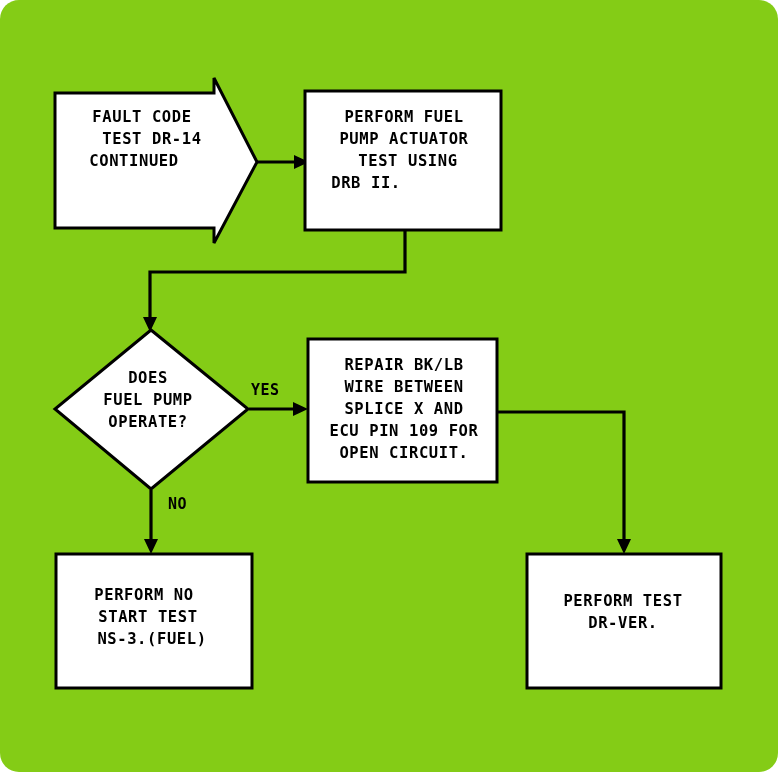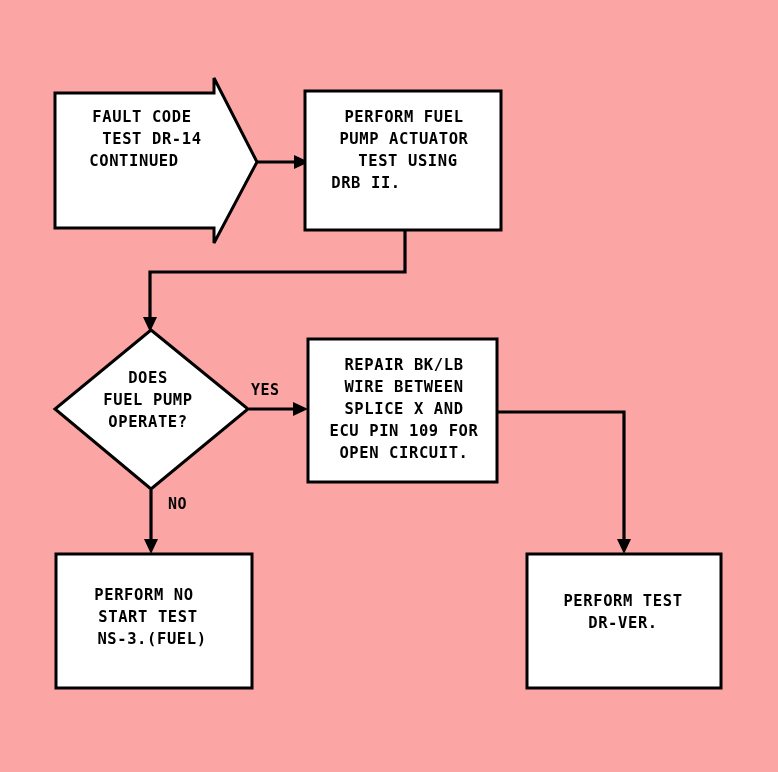--- a/index.html
+++ b/index.html
@@ -10,21 +10,22 @@
   body {
     width: 778px;
     height: 772px;
     font-family: "DejaVu Sans Mono", monospace;
     overflow: hidden;
   }
   #flowchart-root {
     position: relative;
     width: 778px;
     height: 772px;
-    background: #fca5a5;
+    background: #84cc16;
+    border-radius: 19px;
   }
   svg.chart-canvas {
     display: block;
     width: 778px;
     height: 772px;
   }
   .node-shape {
     fill: #ffffff;
     stroke: #000000;
     stroke-width: 3;

